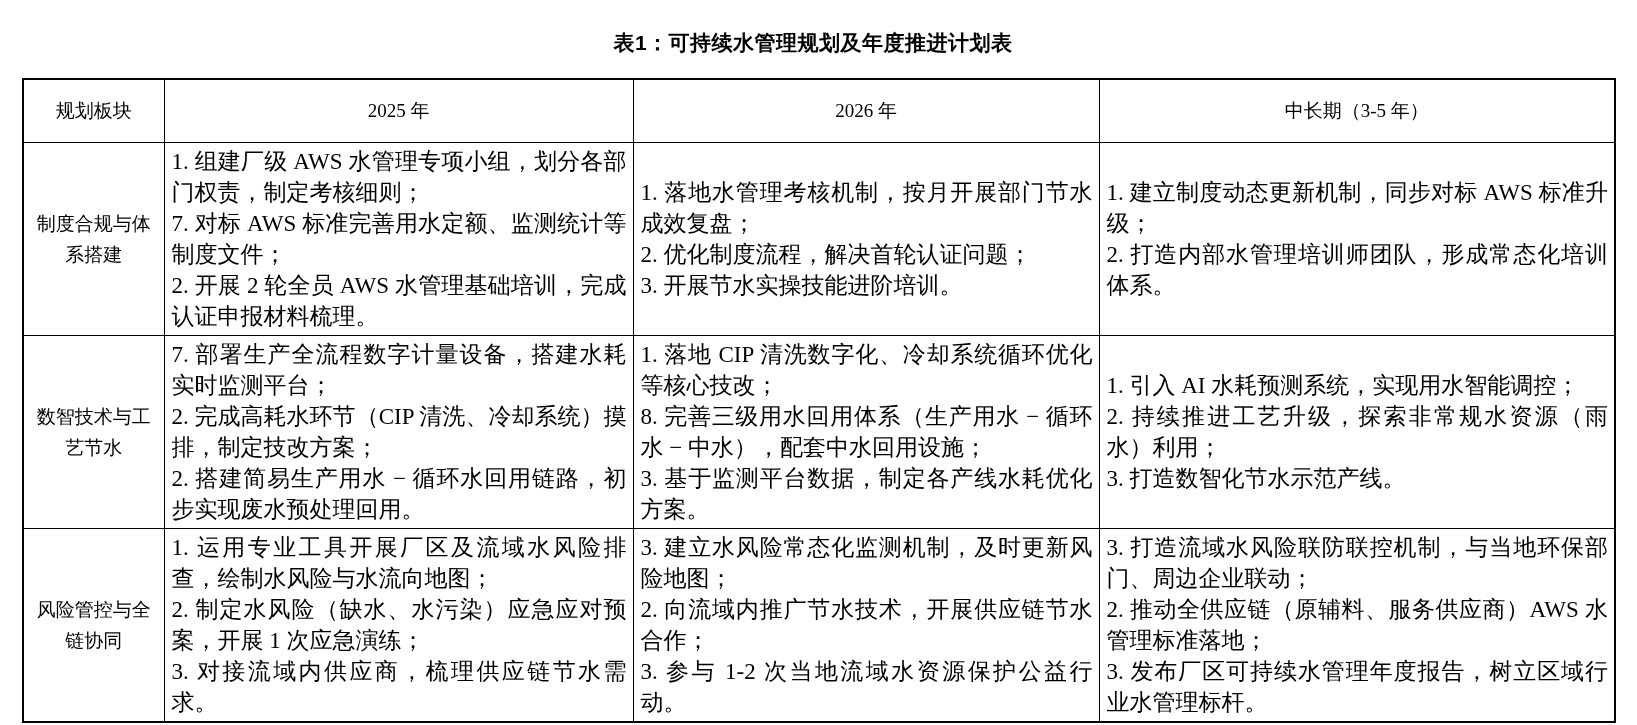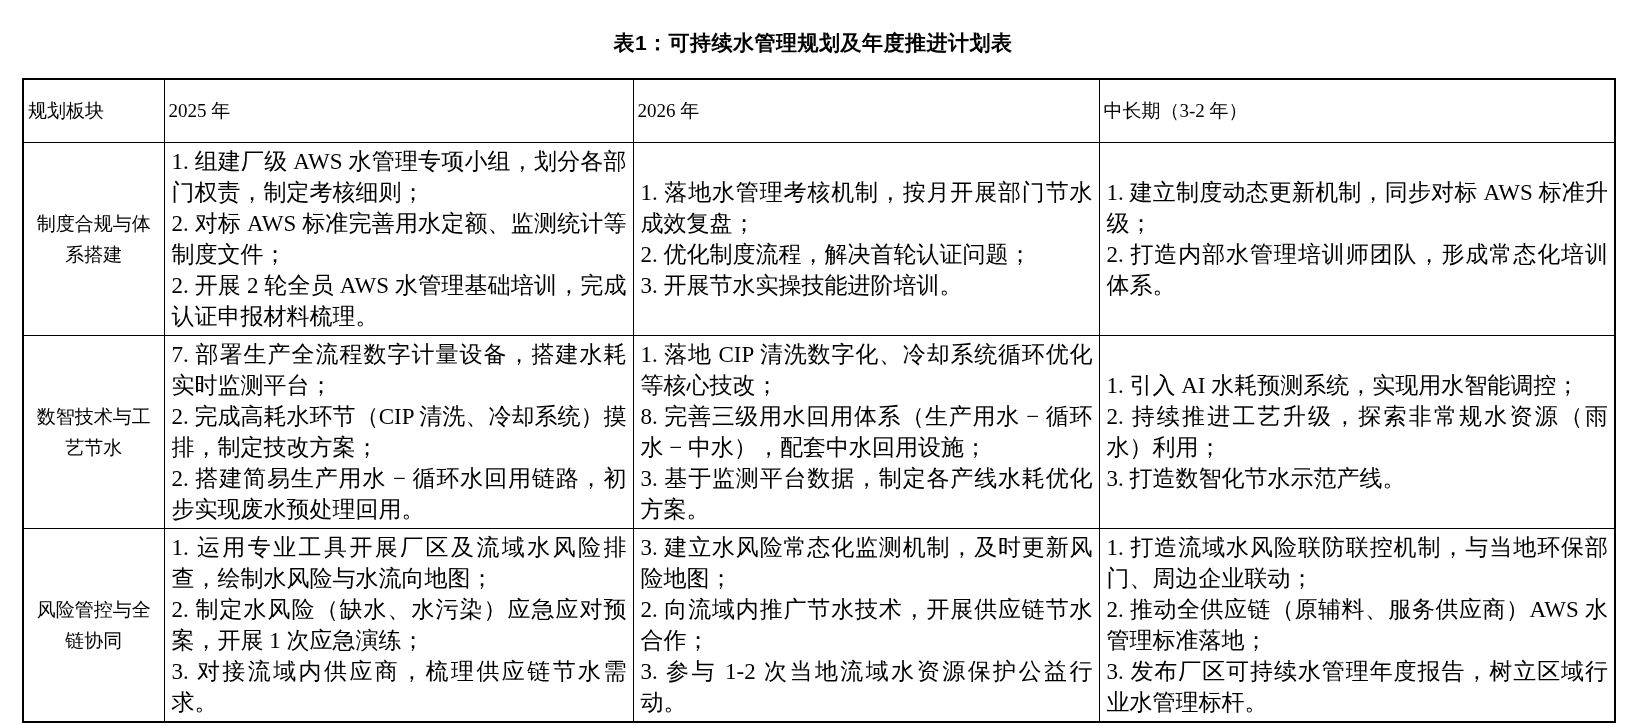--- a/index.html
+++ b/index.html
@@ -41,21 +41,21 @@
   }
   col.c-section { width: 141px; }
   col.c-2025    { width: 469px; }
   col.c-2026    { width: 466px; }
   col.c-long    { width: 516px; }
   tr.header-row    { height: 63px; }
   tr.body-row-0    { height: 187px; }
   tr.body-row-1    { height: 192px; }
   tr.body-row-2    { height: 191px; }
   th.col-header {
-    text-align: left;
+    text-align: center;
     font-size: 19px;
     line-height: 24px;
     padding: 2px 4px;
   }
   td.section-cell {
     text-align: center;
     padding: 2px 7px;
     line-height: 31px;
     font-size: 19px;
   }
@@ -83,28 +83,28 @@
       <col class="c-2025">
       <col class="c-2026">
       <col class="c-long">
     </colgroup>
 
     <tbody>
         <tr class="header-row">
       <th class="col-header">规划板块</th>
       <th class="col-header">2025 年</th>
       <th class="col-header">2026 年</th>
-      <th class="col-header">中长期（3-2 年）</th>
+      <th class="col-header">中长期（3-5 年）</th>
     </tr>
 
     <tr class="body-row-0">
       <td class="section-cell">制度合规与体系搭建</td>
       <td class="content-cell">
         <div class="item">1. 组建厂级 AWS 水管理专项小组，划分各部门权责，制定考核细则；</div>
-        <div class="item">2. 对标 AWS 标准完善用水定额、监测统计等制度文件；</div>
+        <div class="item">7. 对标 AWS 标准完善用水定额、监测统计等制度文件；</div>
         <div class="item">2. 开展 2 轮全员 AWS 水管理基础培训，完成认证申报材料梳理。</div>
       </td>
       <td class="content-cell">
         <div class="item">1. 落地水管理考核机制，按月开展部门节水成效复盘；</div>
         <div class="item">2. 优化制度流程，解决首轮认证问题；</div>
         <div class="item">3. 开展节水实操技能进阶培训。</div>
       </td>
       <td class="content-cell">
         <div class="item">1. 建立制度动态更新机制，同步对标 AWS 标准升级；</div>
         <div class="item">2. 打造内部水管理培训师团队，形成常态化培训体系。</div>
@@ -136,21 +136,21 @@
         <div class="item">1. 运用专业工具开展厂区及流域水风险排查，绘制水风险与水流向地图；</div>
         <div class="item">2. 制定水风险（缺水、水污染）应急应对预案，开展 1 次应急演练；</div>
         <div class="item">3. 对接流域内供应商，梳理供应链节水需求。</div>
       </td>
       <td class="content-cell">
         <div class="item">3. 建立水风险常态化监测机制，及时更新风险地图；</div>
         <div class="item">2. 向流域内推广节水技术，开展供应链节水合作；</div>
         <div class="item">3. 参与 1-2 次当地流域水资源保护公益行动。</div>
       </td>
       <td class="content-cell">
-        <div class="item">1. 打造流域水风险联防联控机制，与当地环保部门、周边企业联动；</div>
+        <div class="item">3. 打造流域水风险联防联控机制，与当地环保部门、周边企业联动；</div>
         <div class="item">2. 推动全供应链（原辅料、服务供应商）AWS 水管理标准落地；</div>
         <div class="item">3. 发布厂区可持续水管理年度报告，树立区域行业水管理标杆。</div>
       </td>
     </tr>
   </tbody>
     </table>
 
 </div>
 
 </body></html>

